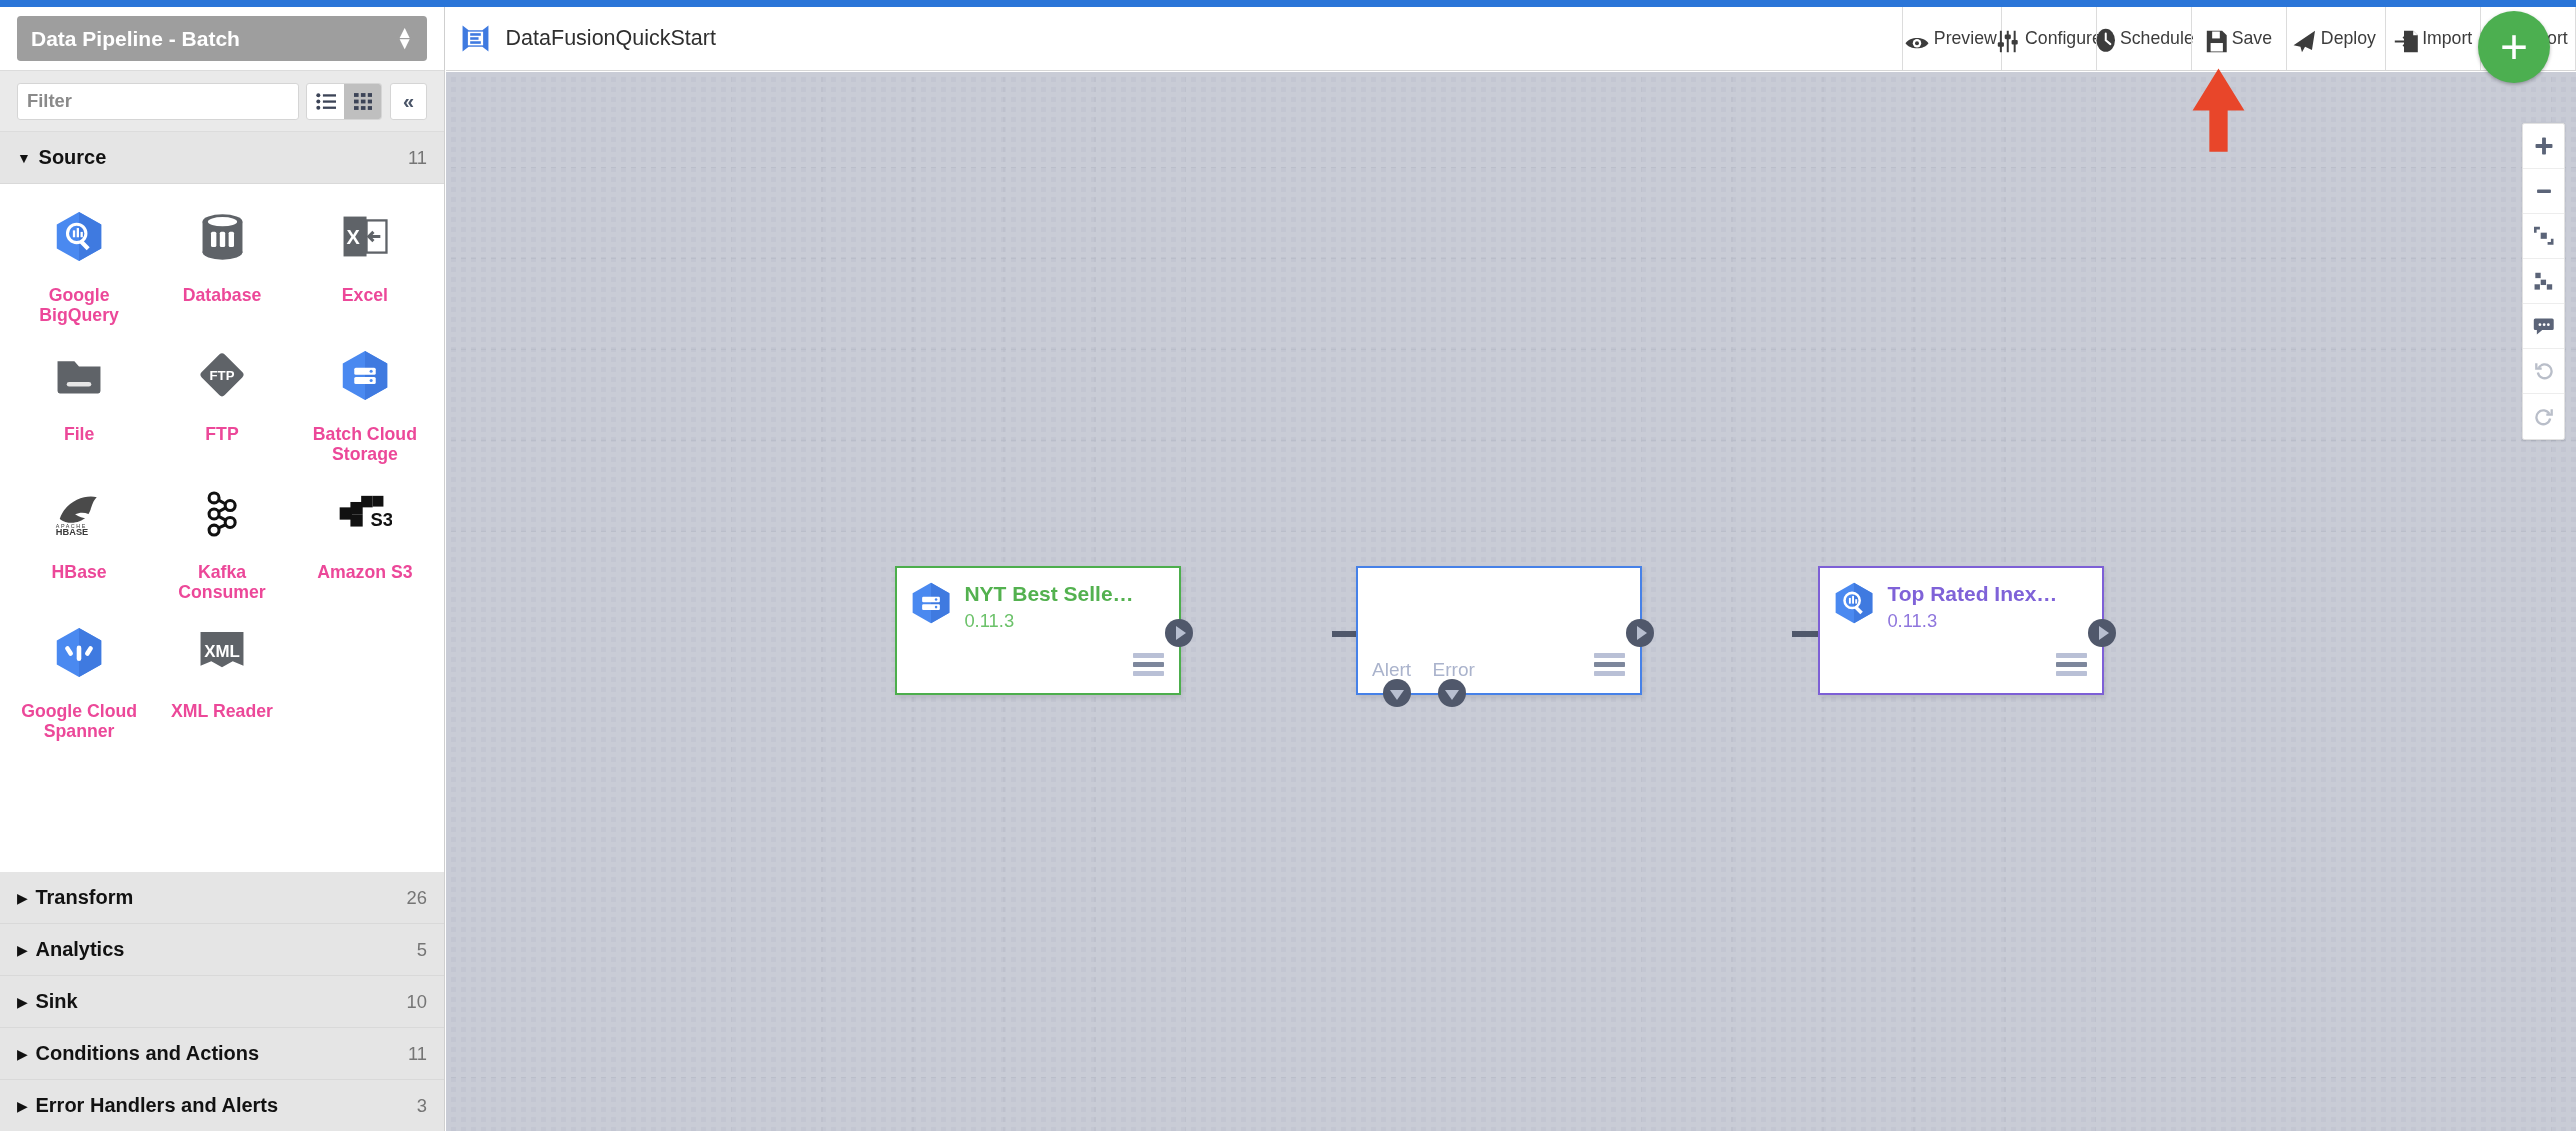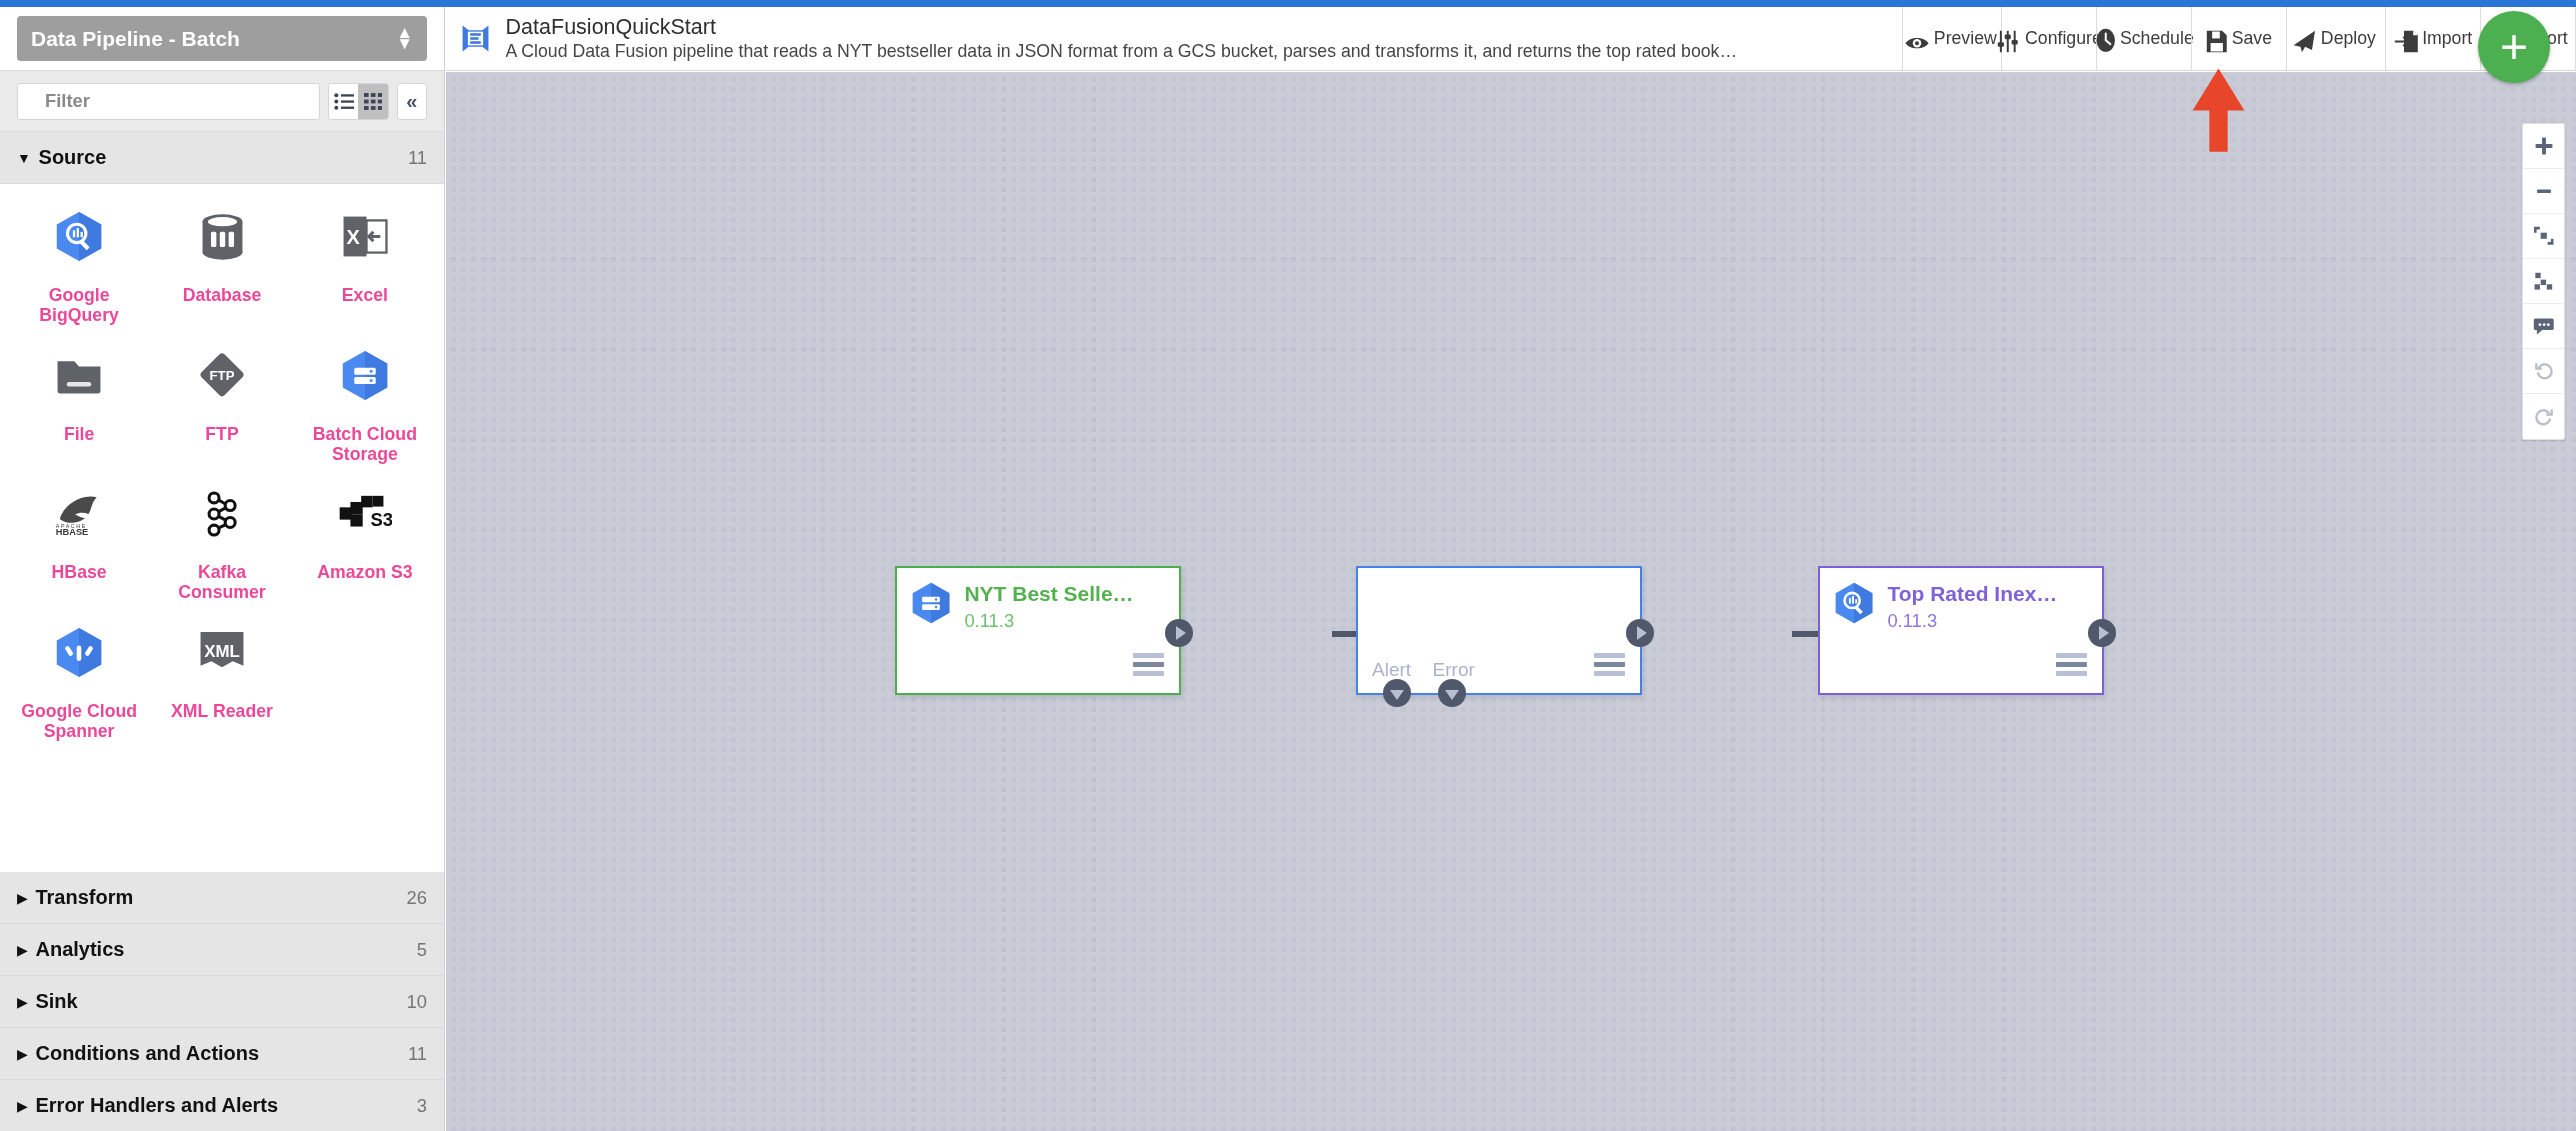--- a/index.html
+++ b/index.html
@@ -34,21 +34,21 @@
     justify-content: space-between; cursor: pointer;
   }
   .spin-arrows { display: flex; flex-direction: column; line-height: 0.62; font-size: 17px; }
 
   .sb-filterrow {
     height: 61px; background: #eaeaea; display: flex; align-items: center;
     padding: 0 17px; gap: 7.7px; flex: 0 0 auto; border-bottom: 0.8px solid #dcdcdc;
   }
   .filter-input {
     flex: 1; height: 37px; background: #ffffff; border: 0.8px solid #d5d5d5;
-    border-radius: 3.1px; padding: 0 27px; font-size: 18.4px;
+    border-radius: 3.1px; padding: 0 9px; font-size: 18.4px;
     color: #8a8a8a; font-family: "Liberation Sans", sans-serif; font-weight: 600;
   }
   .filter-input::placeholder { color: #8a8a8a; opacity: 1; }
   .vtoggle {
     display: flex; border: 0.8px solid #d5d5d5; border-radius: 3.1px; overflow: hidden;
     background: #ffffff; height: 37px;
   }
   .vtoggle > div {
     width: 37px; height: 100%; display: flex; align-items: center; justify-content: center;
     cursor: pointer;
@@ -460,21 +460,20 @@
           <rect x="13" y="14" width="20" height="18" fill="#fff"></rect>
           <g fill="#3f7ae0">
             <rect x="16" y="16" width="14" height="3.4"></rect>
             <rect x="16" y="21.3" width="11" height="3.4"></rect>
             <rect x="16" y="26.6" width="14" height="3.4"></rect>
           </g>
         </svg>
       </div>
       <div class="hdr-texts">
         <div class="hdr-title">DataFusionQuickStart</div>
-        <div class="hdr-desc">A Cloud Data Fusion pipeline that reads a NYT bestseller data in JSON format from a GCS bucket, parses and transforms it, and returns the top rated book…</div>
       </div>
     </div>
 
     <div class="hdr-actions">
 
       <div class="hact">
         <span class="hicon">
           <svg width="26" height="18.4" viewBox="0 0 34 24">
             <path d="M2 12 C8 3 26 3 32 12 C26 21 8 21 2 12 Z" fill="#3c3c3c"></path>
             <circle cx="17" cy="12" r="5.5" fill="#fff"></circle>

